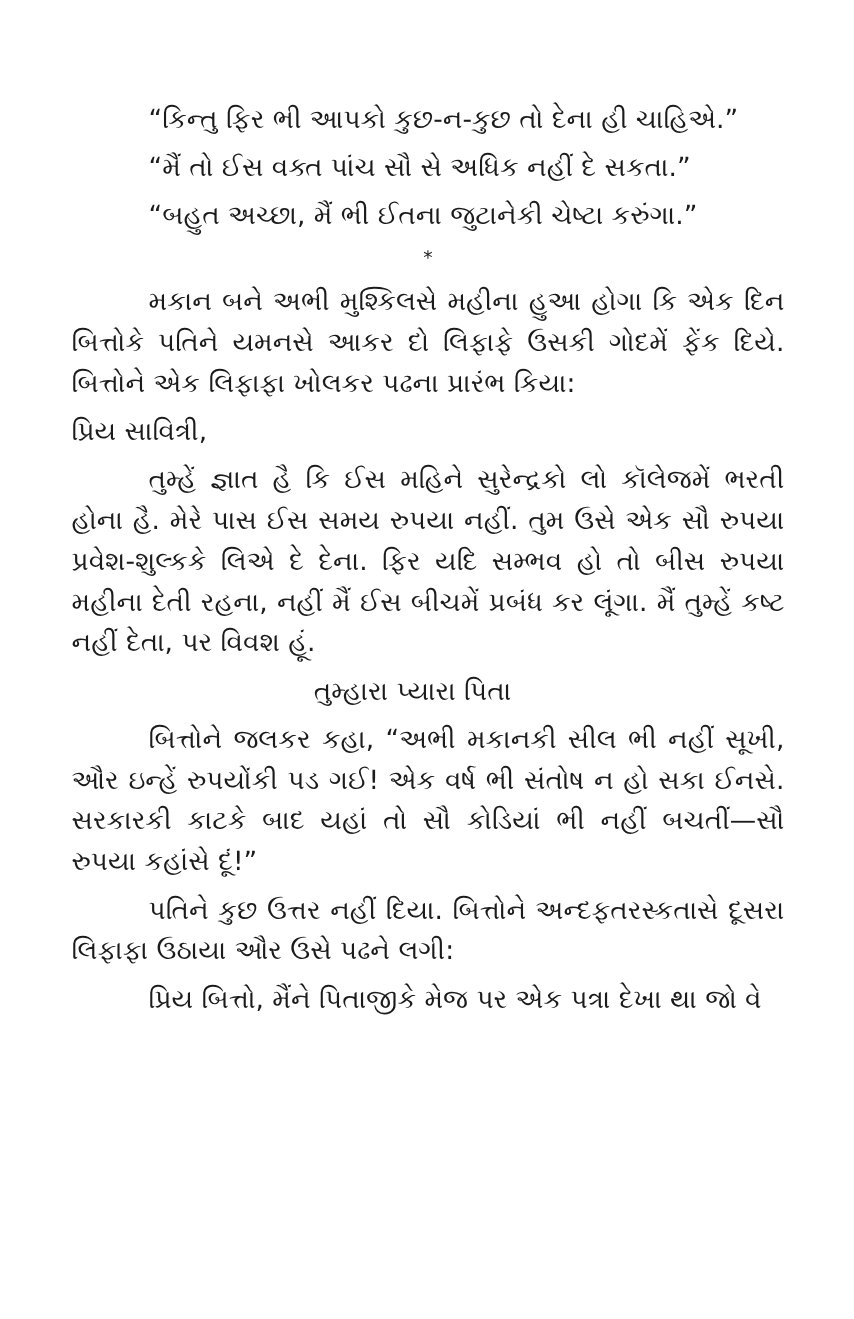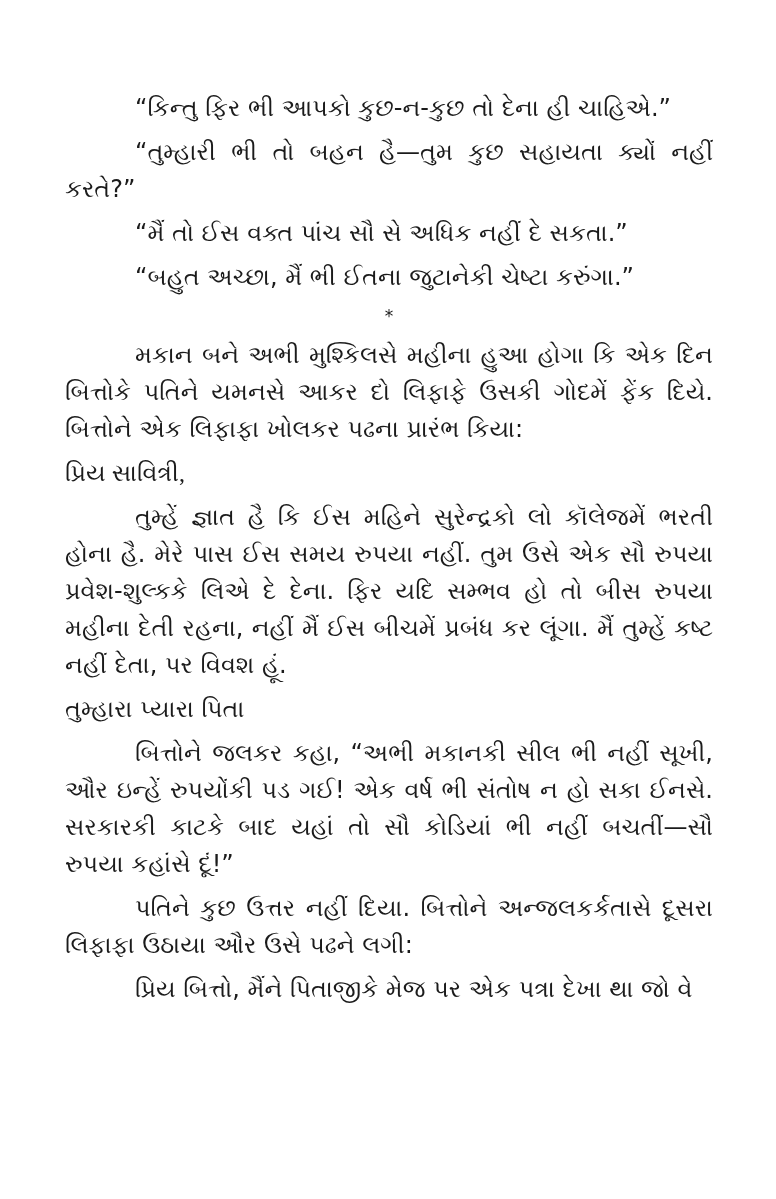--- a/index.html
+++ b/index.html
@@ -26,31 +26,30 @@
     text-align: justify;
   }
   .content p {
     margin: 0 0 7px 0;
   }
   .para-indent {
     text-indent: 70px;
   }
   .para-flush {
     text-indent: 0;
-    font-family: Liberation Serif, serif;
   }
   .para-separator {
     text-align: center;
     text-indent: 0;
     font-size: 17px;
     line-height: 26px;
     margin: 4px 0 8px 0 !important;
   }
   .para-signature {
-    text-align: left;
+    text-align: center;
     text-indent: 0;
     padding-right: 28px;
   }
   .footer {
     position: absolute;
     top: 1072px;
     left: 0;
     width: 100%;
     text-align: center;
     font-size: 17px;
@@ -69,30 +68,29 @@
   }
 </style>
 </head>
 <body>
 
 <div class="page" style="background: rgb(255, 255, 255); color: rgb(27, 27, 27);">
 
   <div class="content" id="content">
 
   <p class="para-indent">“કિન્તુ ફિર ભી આપકો કુછ-ન-કુછ તો દેના હી ચાહિએ.”</p>
-      <p class="para-indent">“તુમ્હારી ભી તો બહન હૈ—તુમ કુછ સહાયતા ક્યોં નહીં કરતે?”</p>
       <p class="para-indent">“મૈં તો ઈસ વક્ત પાંચ સૌ સે અધિક નહીં દે સકતા.”</p>
       <p class="para-indent">“બહુત અચ્છા, મૈં ભી ઈતના જુટાનેકી ચેષ્ટા કરુંગા.”</p>
       <p class="para-separator">*</p>
       <p class="para-indent">મકાન બને અભી મુશ્કિલસે મહીના હુઆ હોગા કિ એક દિન બિત્તોકે પતિને યમનસે આકર દો લિફાફે ઉસકી ગોદમેં ફેંક દિયે. બિત્તોને એક લિફાફા ખોલકર પઢના પ્રારંભ કિયા:</p>
       <p class="para-flush">પ્રિય સાવિત્રી,</p>
       <p class="para-indent">તુમ્હેં જ્ઞાત હૈ કિ ઈસ મહિને સુરેન્દ્રકો લો કૉલેજમેં ભરતી હોના હૈ. મેરે પાસ ઈસ સમય રુપયા નહીં. તુમ ઉસે એક સૌ રુપયા પ્રવેશ-શુલ્કકે લિએ દે દેના. ફિર યદિ સમ્ભવ હો તો બીસ રુપયા મહીના દેતી રહના, નહીં મૈં ઈસ બીચમેં પ્રબંધ કર લૂંગા. મૈં તુમ્હેં કષ્ટ નહીં દેતા, પર વિવશ હૂં.</p>
       <p class="para-signature">તુમ્હારા પ્યારા પિતા</p>
       <p class="para-indent">બિત્તોને જલકર કહા, “અભી મકાનકી સીલ ભી નહીં સૂખી, ઔર ઇન્હેં રુપયોંકી પડ ગઈ! એક વર્ષ ભી સંતોષ ન હો સકા ઈનસે. સરકારકી કાટકે બાદ યહાં તો સૌ કોડિયાં ભી નહીં બચતીં—સૌ રુપયા કહાંસે દૂં!”</p>
-      <p class="para-indent">પતિને કુછ ઉત્તર નહીં દિયા. બિત્તોને અન્જલકર્કતાસે દૂસરા લિફાફા ઉઠાયા ઔર ઉસે પઢને લગી:</p>
+      <p class="para-indent">પતિને કુછ ઉત્તર નહીં દિયા. બિત્તોને અન્દફતરસ્કતાસે દૂસરા લિફાફા ઉઠાયા ઔર ઉસે પઢને લગી:</p>
       <p class="para-indent">પ્રિય બિત્તો, મૈંને પિતાજીકે મેજ પર એક પત્રા દેખા થા જો વે</p>
     </div>
 
   <div class="footer">અરધીસદીની વાચનયાત્રા (સમગ્ર) — 297</div>
 
   <div class="marker-triangle" id="marker-triangle" style="border-right-color: rgb(232, 17, 124);"></div>
 
 </div>
 
 </body></html>

